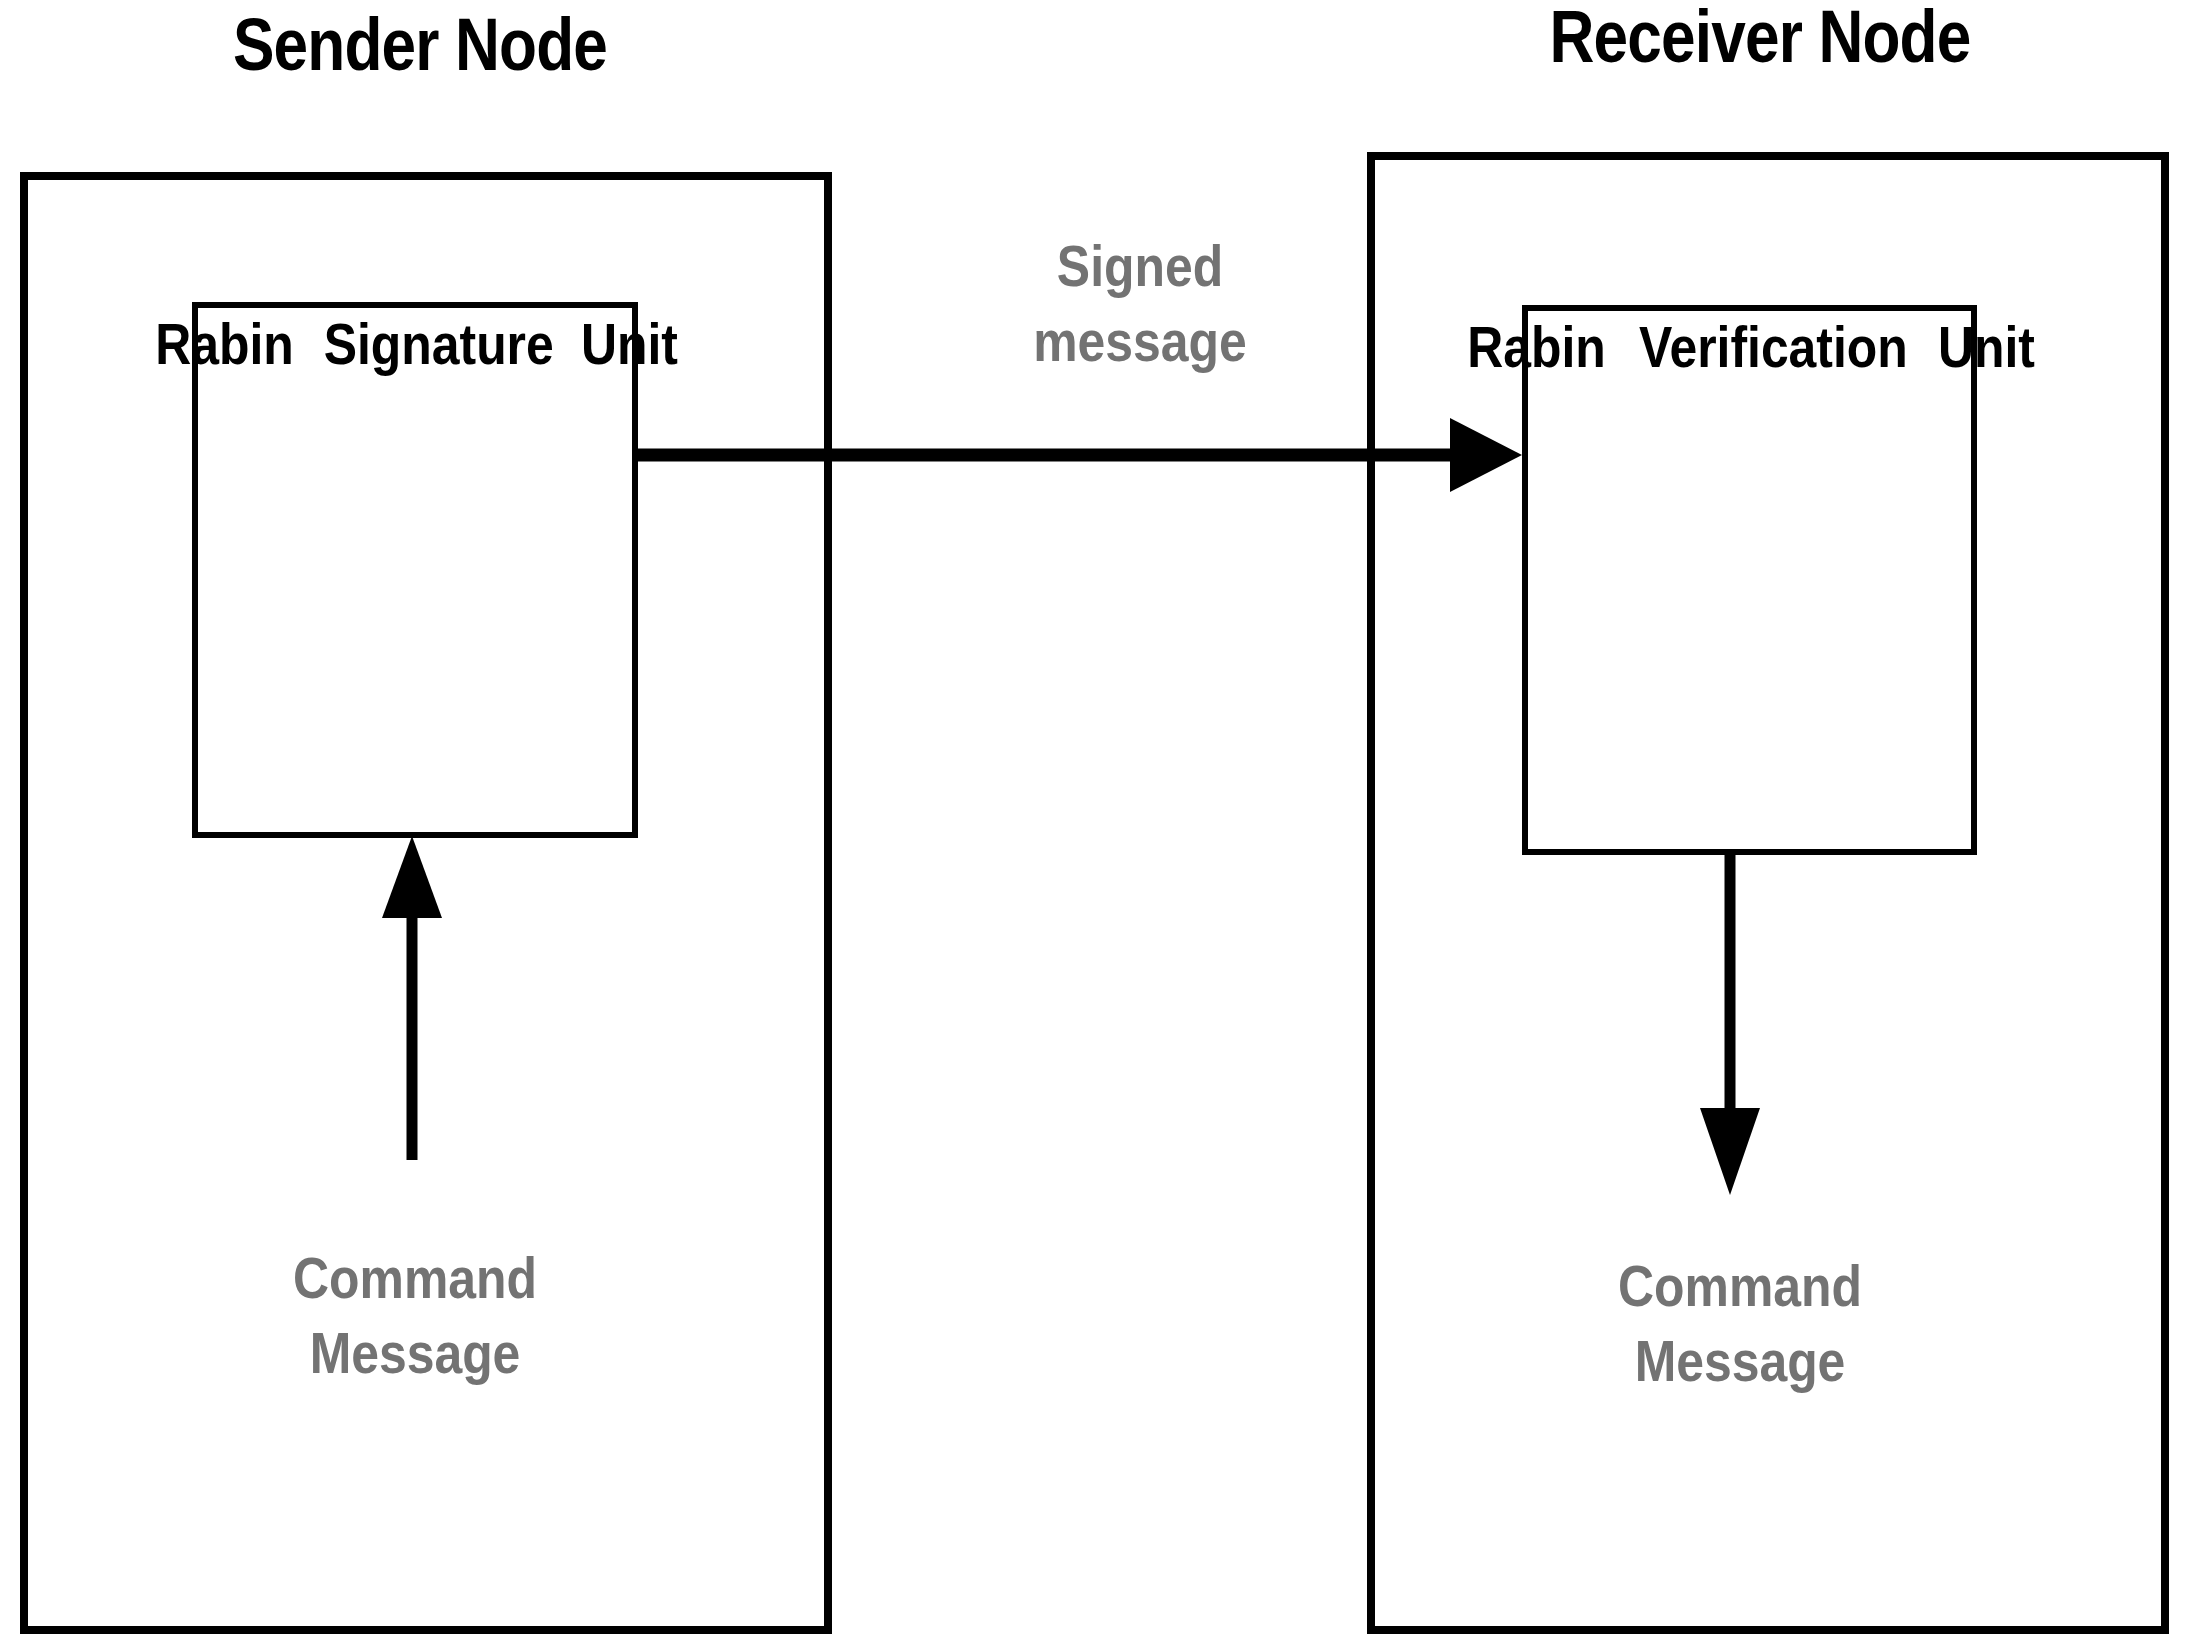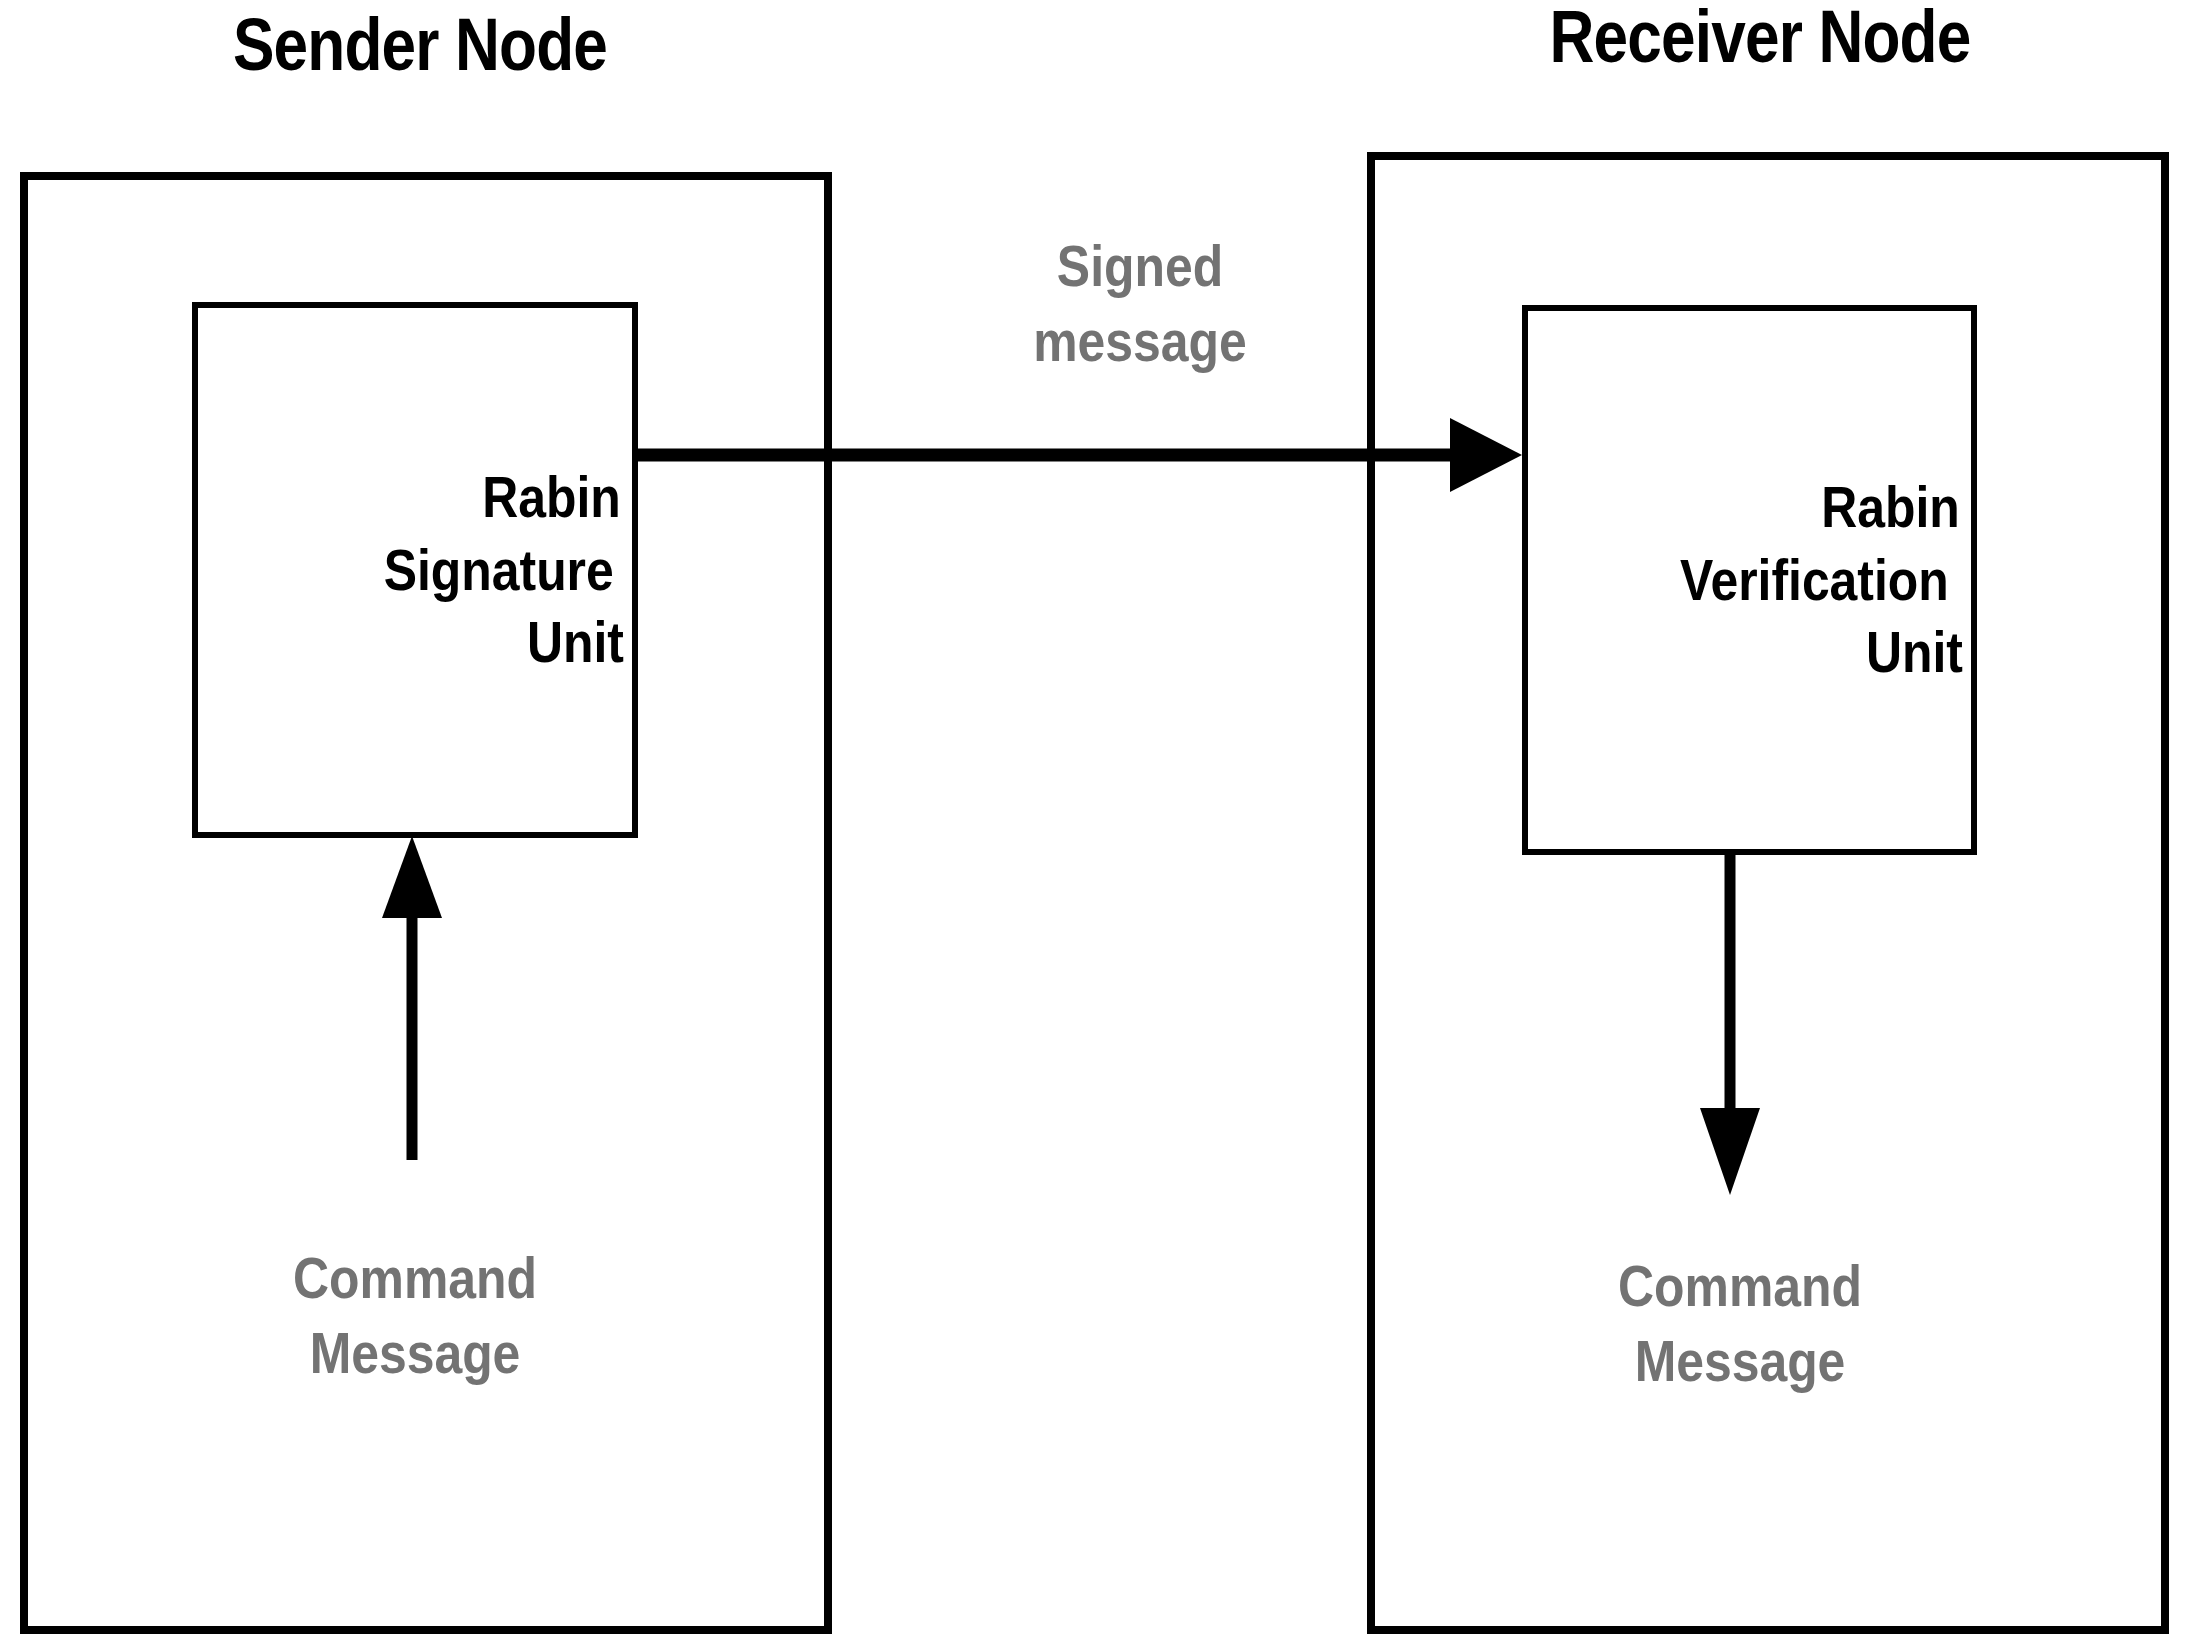--- a/index.html
+++ b/index.html
@@ -43,22 +43,22 @@
   #sender-node-box   { left: 20px;   top: 172px; width: 812px;  height: 1462px; }
   #receiver-node-box { left: 1367px; top: 152px; width: 802px;  height: 1482px; }
 
   
   .unit-box {
     position: absolute;
     border: 6px solid #000000;
     background: #ffffff;
     box-sizing: border-box;
     display: flex;
-    flex-direction: column;
-    align-items: flex-end;
+    flex-direction: row;
+    align-items: flex-start;
     justify-content: center;
   }
   #signature-unit-box    { left: 192px;  top: 302px; width: 446px; height: 536px; }
   #verification-unit-box { left: 1522px; top: 305px; width: 455px; height: 550px; }
 
   .unit-line {
     font-weight: bold;
     font-size: 58px;
     line-height: 1.25;
     color: #000000;

